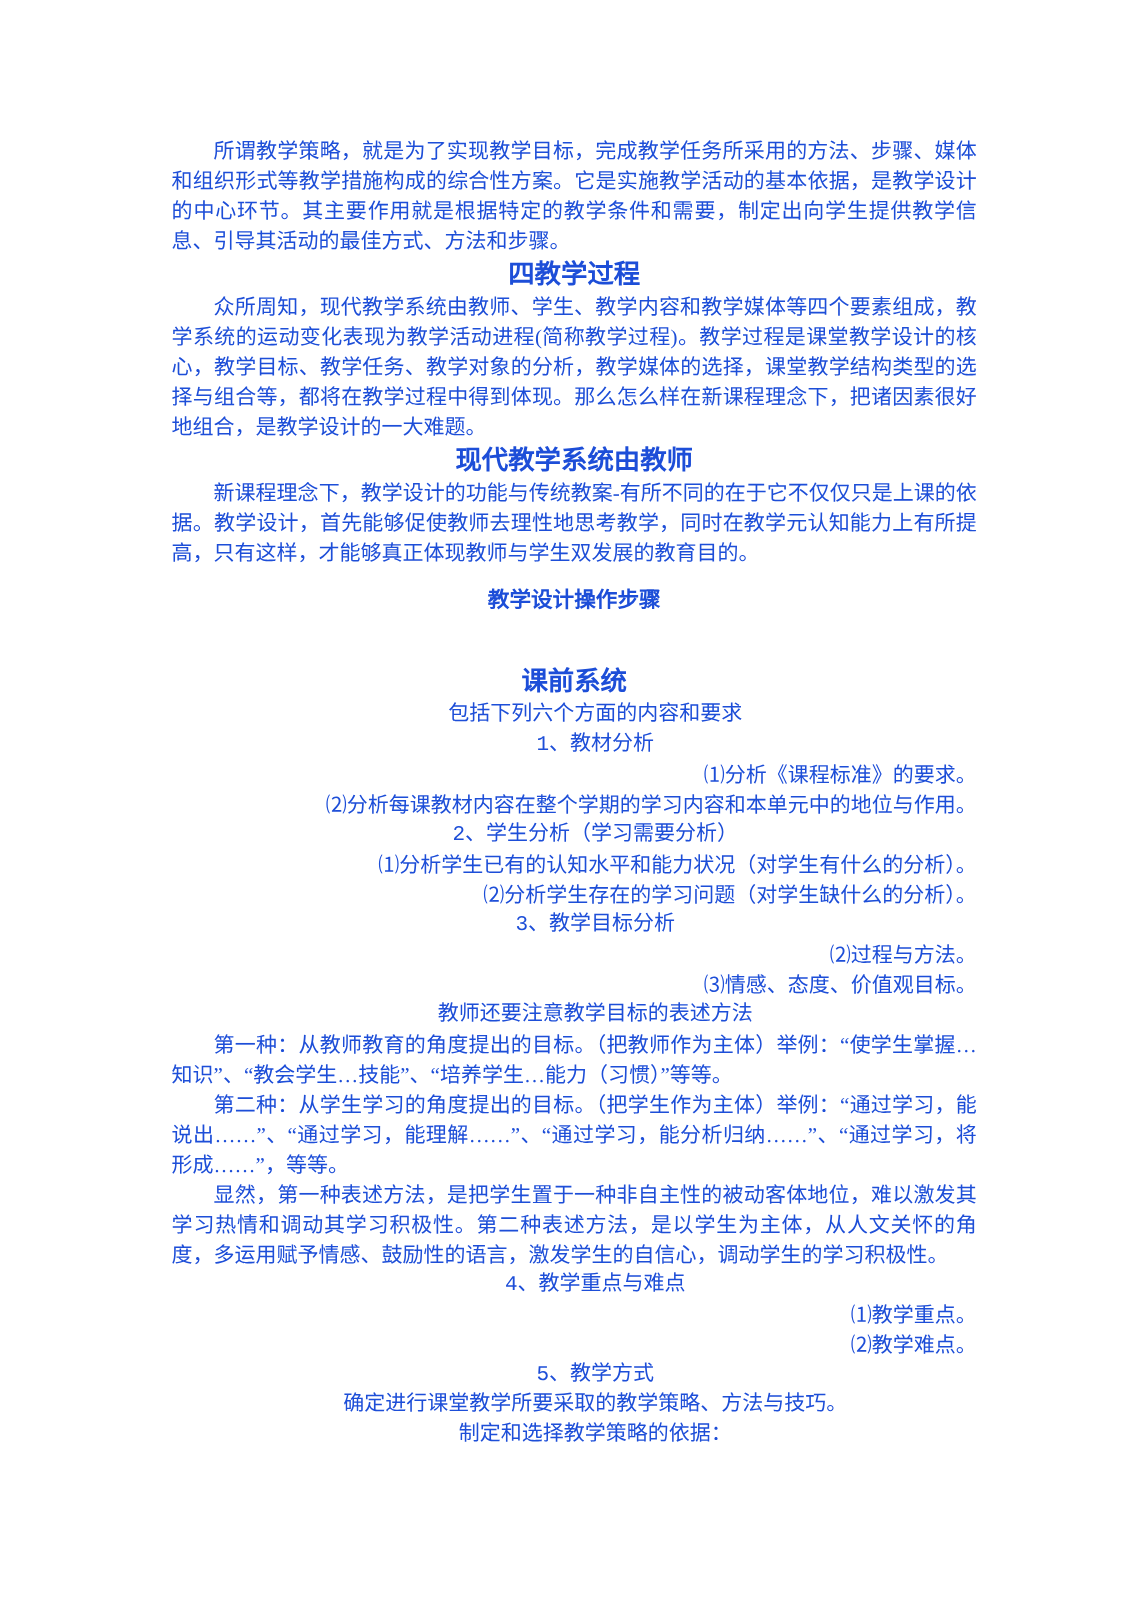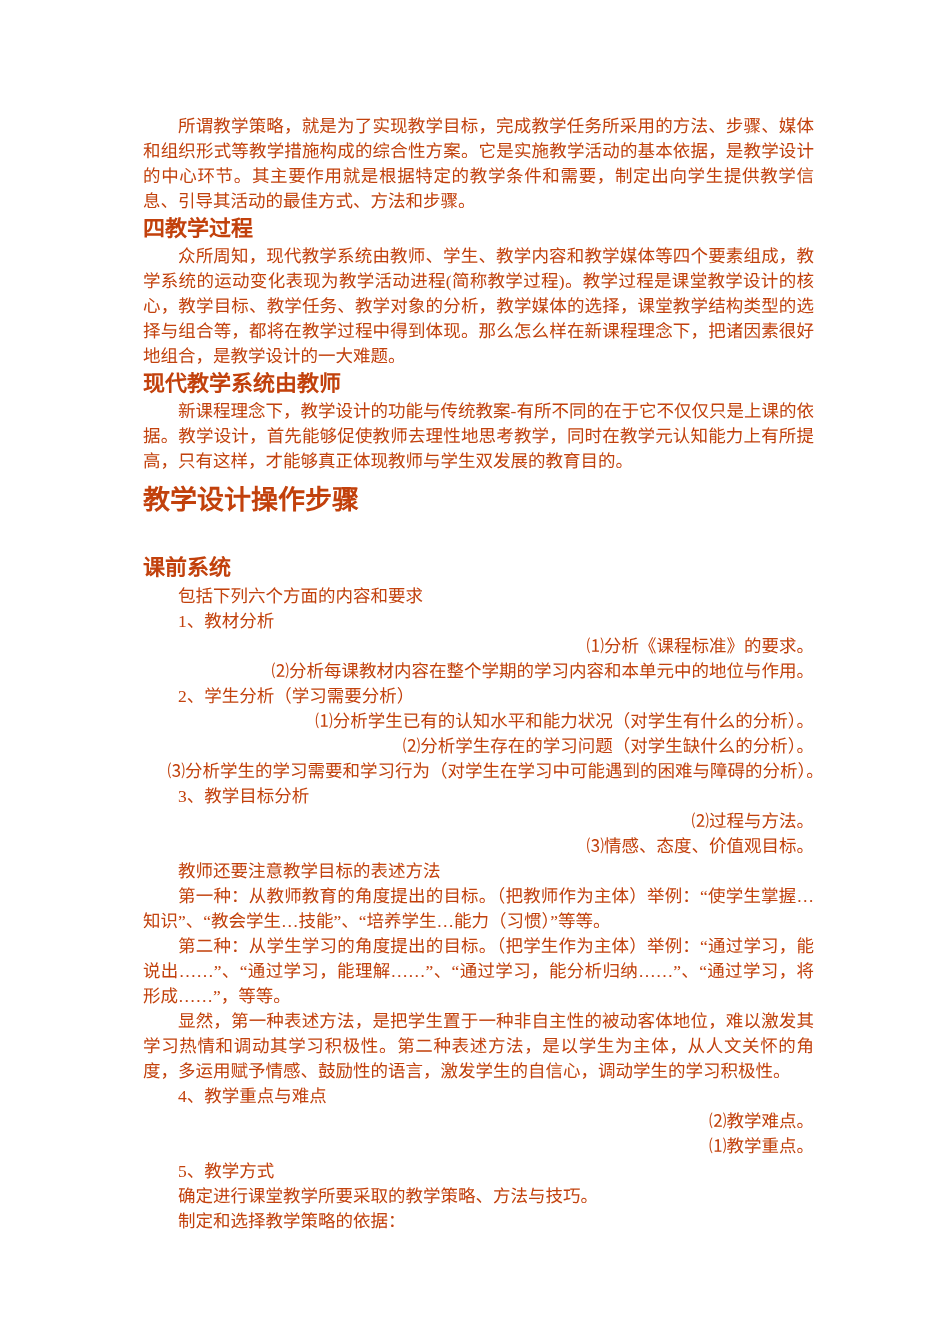--- a/index.html
+++ b/index.html
@@ -6,55 +6,57 @@
     margin: 0;
     padding: 0;
     background: #ffffff;
   }
   .page {
     position: relative;
     width: 950px;
     height: 1344px;
     box-sizing: border-box;
     background: #ffffff;
-    color: #c2410c;
+    color: #1d4ed8;
     padding: 114px 136px 0 143px;
     overflow: hidden;
     font-family: "Liberation Serif", "DejaVu Serif", serif;
     font-size: 17.5px;
     line-height: 25px;
   }
   .para {
     margin: 0;
     text-indent: 2em;
     text-align: justify;
     text-justify: inter-ideograph;
   }
   .heading {
     font-family: "Liberation Sans", "DejaVu Sans", sans-serif;
     font-weight: bold;
     margin: 0;
+    text-align: center;
   }
   .h2 {
     font-size: 22px;
     line-height: 30px;
   }
   .h1 {
-    font-size: 27px;
+    font-size: 18px;
     line-height: 40px;
     margin: 6px 0 2px 0;
   }
   .h2sub {
     font-size: 22px;
     line-height: 32px;
     margin-top: 32px;
   }
   .item {
     margin: 0 0 0 2em;
-    text-align: left;
+    text-align: center;
+    font-family: Liberation Mono, monospace;
   }
   .item-paren {
     margin: 0 0 0 1.4em;
     text-align: right;
     white-space: nowrap;
   }
 </style>
 </head>
 <body>
 
@@ -66,27 +68,26 @@
   <p class="para">新课程理念下，教学设计的功能与传统教案-有所不同的在于它不仅仅只是上课的依据。教学设计，首先能够促使教师去理性地思考教学，同时在教学元认知能力上有所提高，只有这样，才能够真正体现教师与学生双发展的教育目的。</p>
   <h1 class="heading h1">教学设计操作步骤</h1>
   <h2 class="heading h2sub">课前系统</h2>
   <p class="item">包括下列六个方面的内容和要求</p>
   <p class="item">1、教材分析</p>
   <p class="item-paren">⑴分析《课程标准》的要求。</p>
   <p class="item-paren">⑵分析每课教材内容在整个学期的学习内容和本单元中的地位与作用。</p>
   <p class="item">2、学生分析（学习需要分析）</p>
   <p class="item-paren">⑴分析学生已有的认知水平和能力状况（对学生有什么的分析）。</p>
   <p class="item-paren">⑵分析学生存在的学习问题（对学生缺什么的分析）。</p>
-  <p class="item-paren">⑶分析学生的学习需要和学习行为（对学生在学习中可能遇到的困难与障碍的分析）。</p>
   <p class="item">3、教学目标分析</p>
   <p class="item-paren">⑵过程与方法。</p>
   <p class="item-paren">⑶情感、态度、价值观目标。</p>
   <p class="item">教师还要注意教学目标的表述方法</p>
   <p class="para">第一种：从教师教育的角度提出的目标。（把教师作为主体）举例：“使学生掌握…知识”、“教会学生…技能”、“培养学生…能力（习惯）”等等。</p>
   <p class="para">第二种：从学生学习的角度提出的目标。（把学生作为主体）举例：“通过学习，能说出……”、“通过学习，能理解……”、“通过学习，能分析归纳……”、“通过学习，将形成……”，等等。</p>
   <p class="para">显然，第一种表述方法，是把学生置于一种非自主性的被动客体地位，难以激发其学习热情和调动其学习积极性。第二种表述方法，是以学生为主体，从人文关怀的角度，多运用赋予情感、鼓励性的语言，激发学生的自信心，调动学生的学习积极性。</p>
   <p class="item">4、教学重点与难点</p>
+  <p class="item-paren">⑴教学重点。</p>
   <p class="item-paren">⑵教学难点。</p>
-  <p class="item-paren">⑴教学重点。</p>
   <p class="item">5、教学方式</p>
   <p class="item">确定进行课堂教学所要采取的教学策略、方法与技巧。</p>
   <p class="item">制定和选择教学策略的依据：</p>
 </div>
 
 </body></html>

